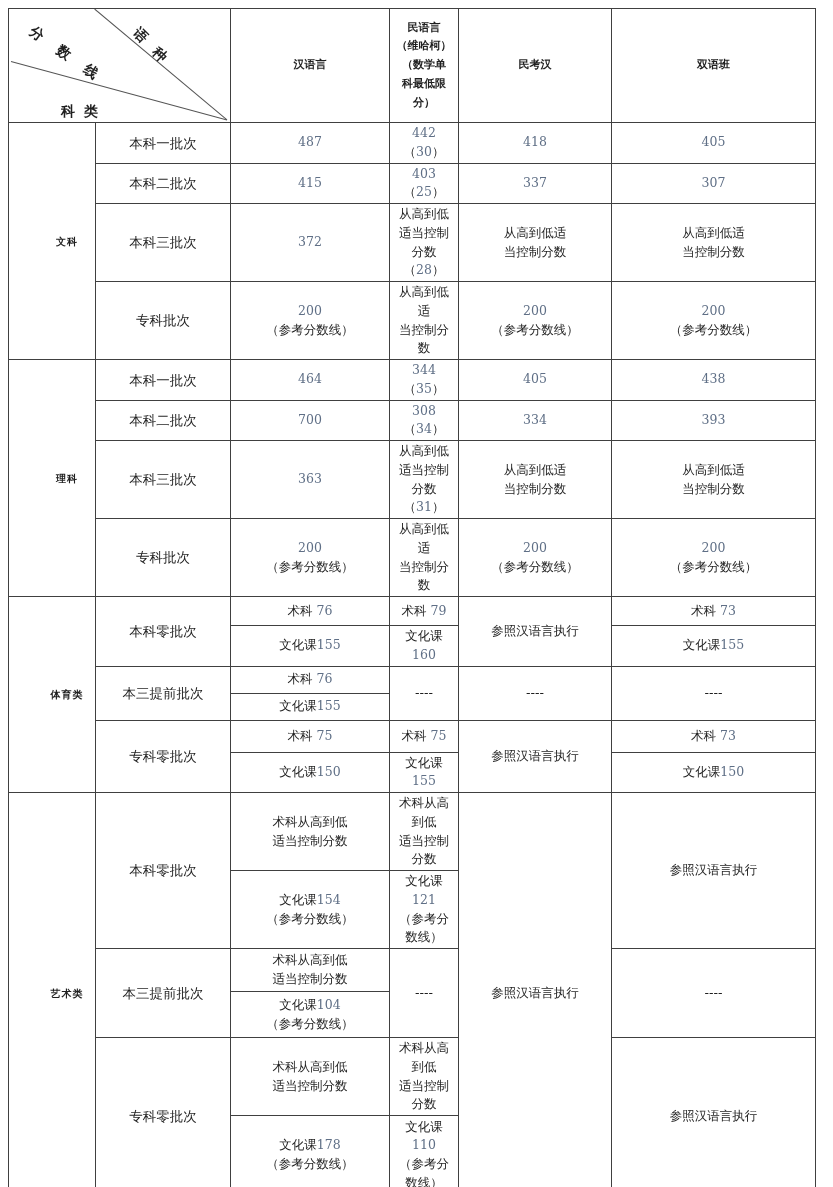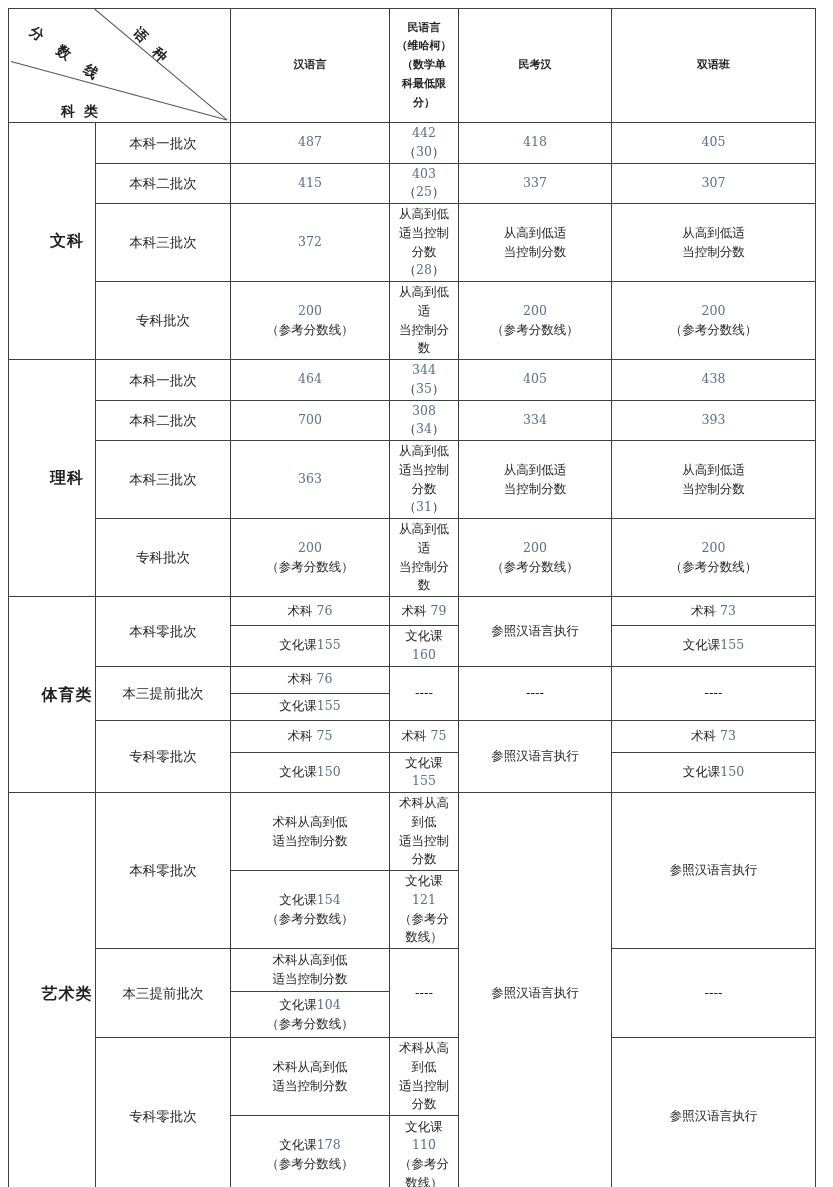--- a/index.html
+++ b/index.html
@@ -14,21 +14,21 @@
   }
   .wrap{padding:8px 0 0 8px;}
   table{border-collapse:collapse;table-layout:fixed;width:807px;}
   td{
     border:1px solid var(--border);
     text-align:center;vertical-align:middle;
     padding:1px 2px;font-size:12.5px;line-height:1.5;
     white-space:pre-line;overflow:hidden;
   }
   td.colhead{font-weight:700;font-size:11px;line-height:1.7;}
-  td.group{font-weight:700;font-size:16px;letter-spacing:1px;padding-left:32px;}
+  td.group{font-weight:700;font-size:10px;letter-spacing:1px;padding-left:32px;}
   td.batch{font-weight:400;font-size:13.5px;}
   .num{color:var(--number);font-family:"DejaVu Serif",serif;}
   
   td.diag{position:relative;padding:0;}
   td.diag svg{position:absolute;left:0;top:0;width:100%;height:100%;}
   .d-lbl{position:absolute;font-weight:700;font-size:14px;white-space:nowrap;}
   .d-score{left:28px;top:12px;letter-spacing:19px;transform:rotate(35deg);transform-origin:left top;}
   .d-lang{left:134px;top:14px;letter-spacing:13px;transform:rotate(45deg);transform-origin:left top;}
   .d-cat{left:24px;top:92px;letter-spacing:9px;margin-left:28px;}
   

